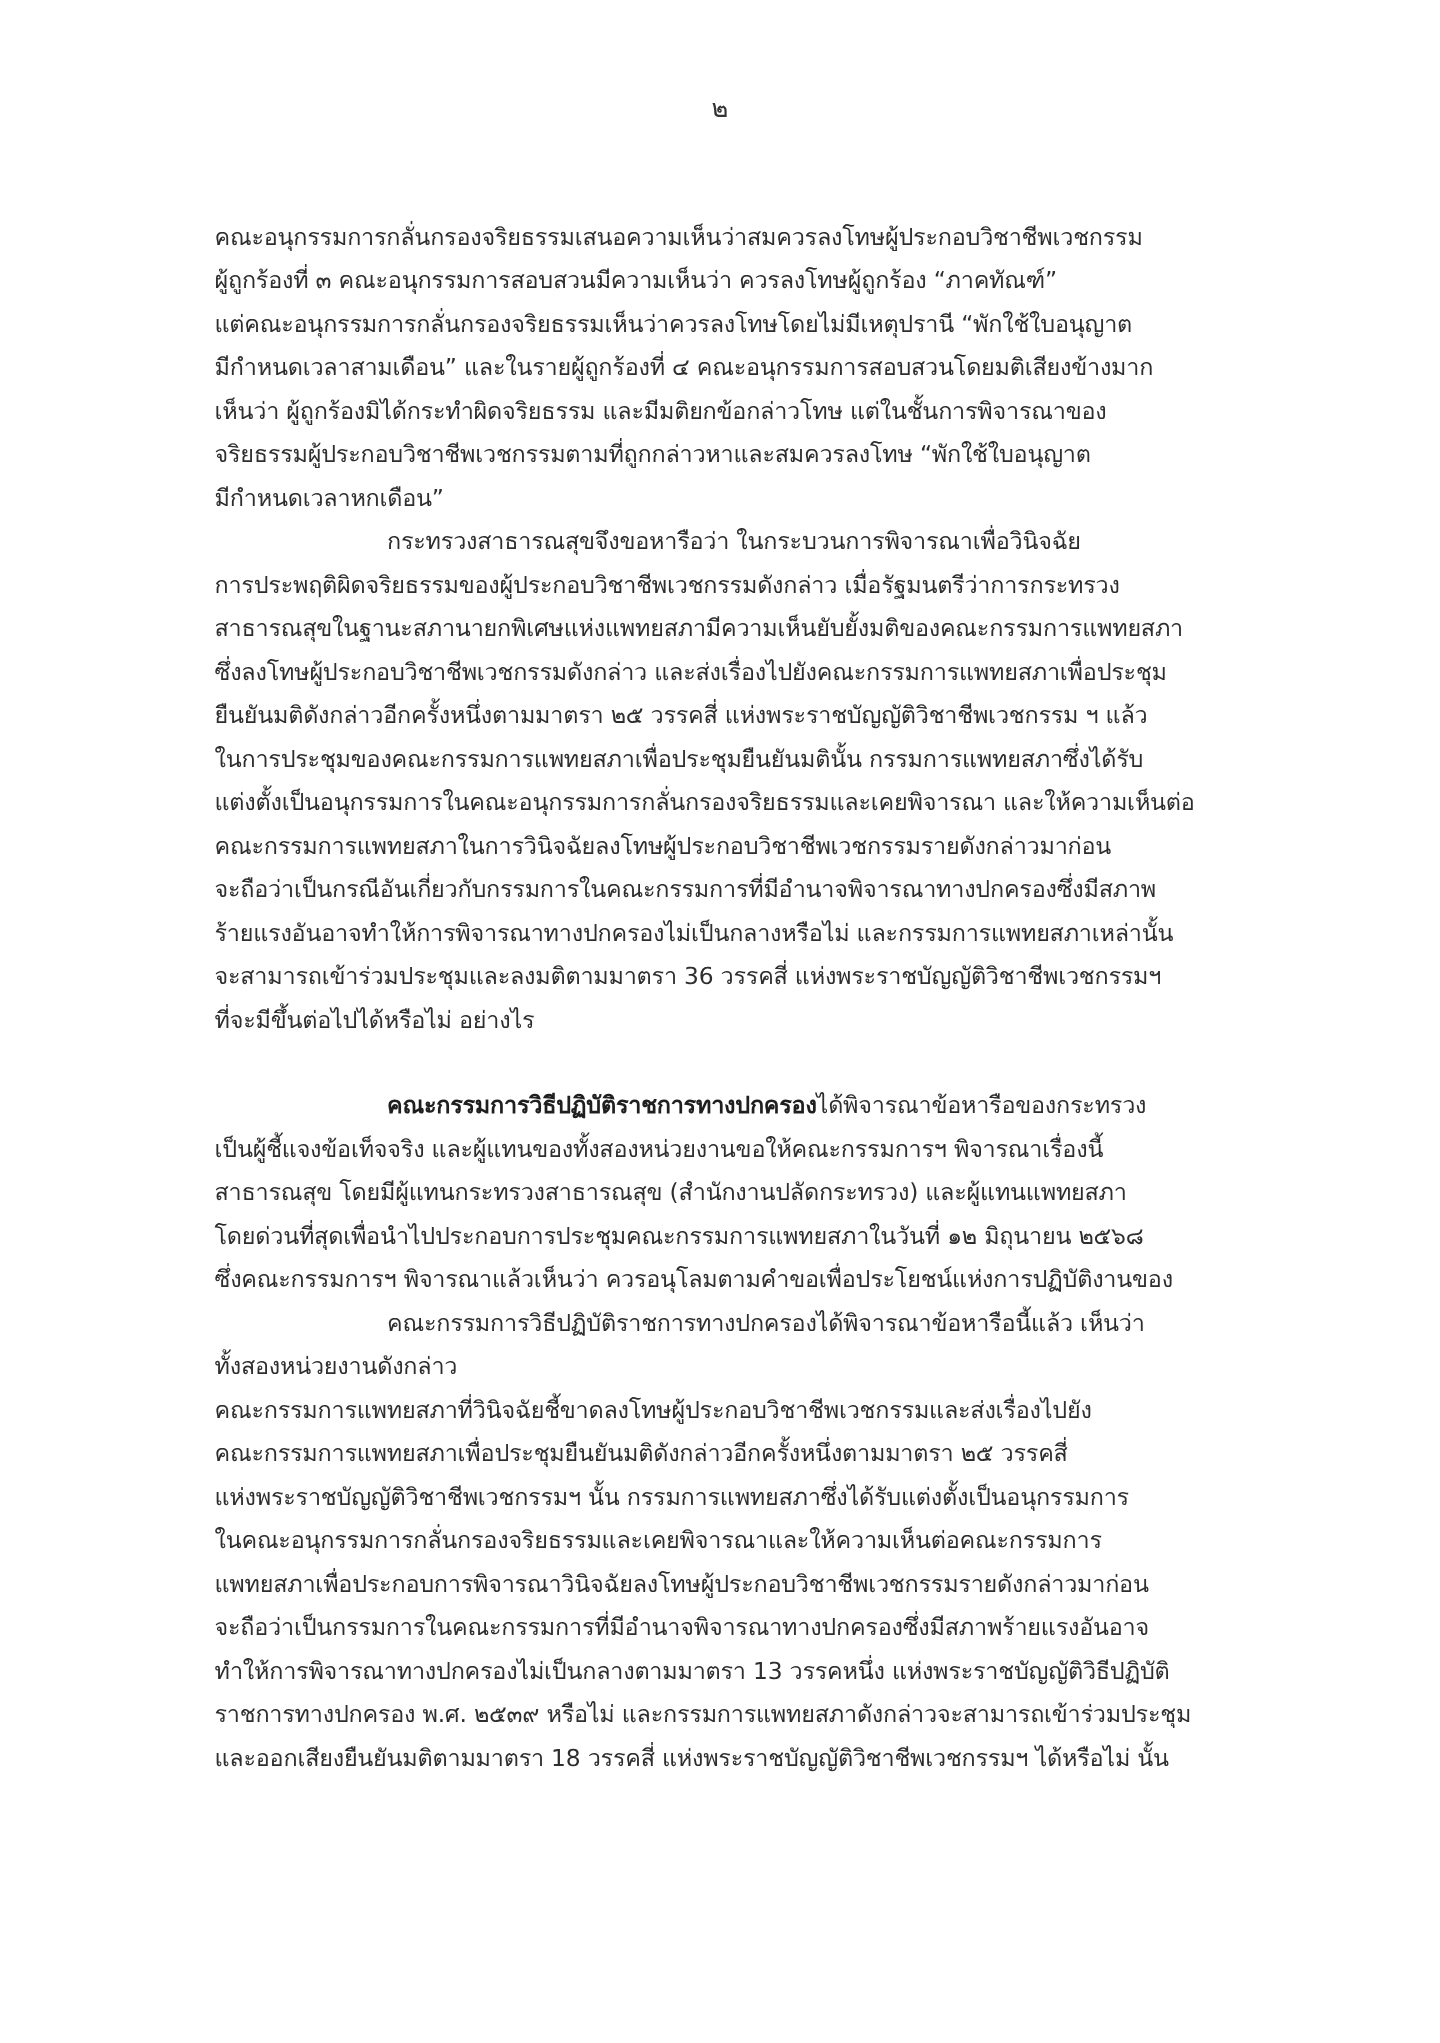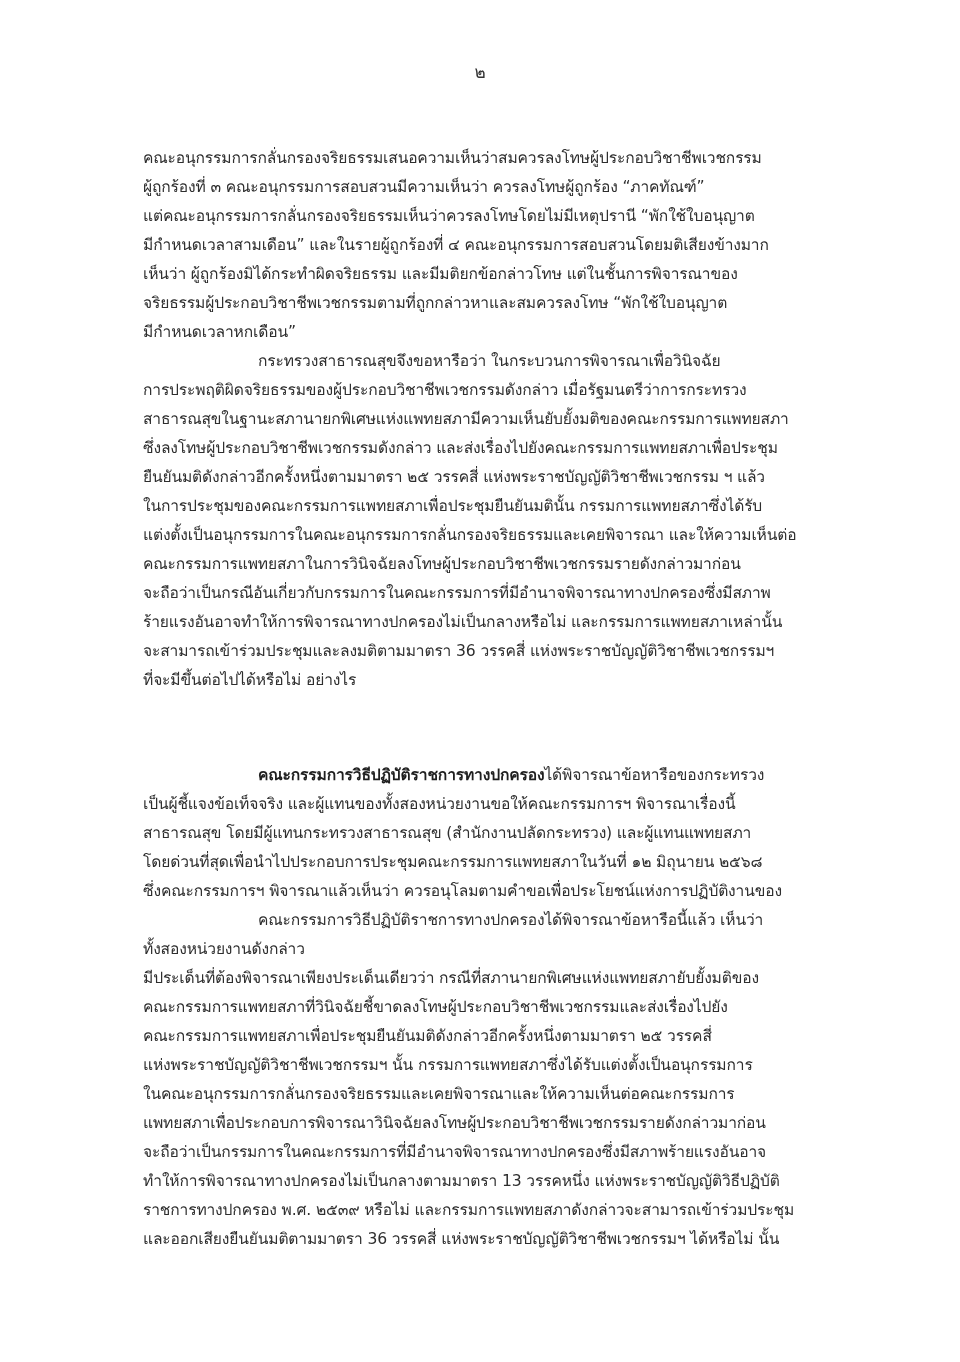--- a/index.html
+++ b/index.html
@@ -15,21 +15,21 @@
   .body-text {
     position: absolute; left: 143px; width: 676px;
   }
   .line {
     display: block; height: 29px; line-height: 29px; font-size: 15.6px;
     white-space: nowrap; overflow: visible; text-align: justify; letter-spacing: -0.15px;
   }
   .line.indent { padding-left: 115px; }
   .bold { font-weight: bold; color: #1f1f1f; }
   #sec1 { top: 104px; margin-top: 40px; }
-  #sec2 { top: 761px; }
+  #sec2 { top: 723px; }
 </style>
 </head>
 <body>
 
 <div class="page-number">๒</div>
 
 <div id="sec1" class="body-text">
   <span class="line">คณะอนุกรรมการกลั่นกรองจริยธรรมเสนอความเห็นว่าสมควรลงโทษผู้ประกอบวิชาชีพเวชกรรม</span>
   <span class="line">ผู้ถูกร้องที่ ๓ คณะอนุกรรมการสอบสวนมีความเห็นว่า ควรลงโทษผู้ถูกร้อง “ภาคทัณฑ์”</span>
   <span class="line">แต่คณะอนุกรรมการกลั่นกรองจริยธรรมเห็นว่าควรลงโทษโดยไม่มีเหตุปรานี “พักใช้ใบอนุญาต</span>
@@ -54,23 +54,22 @@
 
 <div id="sec2" class="body-text">
   <span class="line indent"><span class="bold">คณะกรรมการวิธีปฏิบัติราชการทางปกครอง</span><span>ได้พิจารณาข้อหารือของกระทรวง</span></span>
   <span class="line">เป็นผู้ชี้แจงข้อเท็จจริง และผู้แทนของทั้งสองหน่วยงานขอให้คณะกรรมการฯ พิจารณาเรื่องนี้</span>
   <span class="line">สาธารณสุข โดยมีผู้แทนกระทรวงสาธารณสุข (สำนักงานปลัดกระทรวง) และผู้แทนแพทยสภา</span>
   <span class="line">โดยด่วนที่สุดเพื่อนำไปประกอบการประชุมคณะกรรมการแพทยสภาในวันที่ ๑๒ มิถุนายน ๒๕๖๘</span>
   <span class="line">ซึ่งคณะกรรมการฯ พิจารณาแล้วเห็นว่า ควรอนุโลมตามคำขอเพื่อประโยชน์แห่งการปฏิบัติงานของ</span>
   <span class="line indent">คณะกรรมการวิธีปฏิบัติราชการทางปกครองได้พิจารณาข้อหารือนี้แล้ว เห็นว่า</span>
 
   <span class="line">ทั้งสองหน่วยงานดังกล่าว</span>
-  <span class="line">มีประเด็นที่ต้องพิจารณาเพียงประเด็นเดียวว่า กรณีที่สภานายกพิเศษแห่งแพทยสภายับยั้งมติของ</span>
   <span class="line">คณะกรรมการแพทยสภาที่วินิจฉัยชี้ขาดลงโทษผู้ประกอบวิชาชีพเวชกรรมและส่งเรื่องไปยัง</span>
   <span class="line">คณะกรรมการแพทยสภาเพื่อประชุมยืนยันมติดังกล่าวอีกครั้งหนึ่งตามมาตรา ๒๕ วรรคสี่</span>
   <span class="line">แห่งพระราชบัญญัติวิชาชีพเวชกรรมฯ นั้น กรรมการแพทยสภาซึ่งได้รับแต่งตั้งเป็นอนุกรรมการ</span>
   <span class="line">ในคณะอนุกรรมการกลั่นกรองจริยธรรมและเคยพิจารณาและให้ความเห็นต่อคณะกรรมการ</span>
   <span class="line">แพทยสภาเพื่อประกอบการพิจารณาวินิจฉัยลงโทษผู้ประกอบวิชาชีพเวชกรรมรายดังกล่าวมาก่อน</span>
   <span class="line">จะถือว่าเป็นกรรมการในคณะกรรมการที่มีอำนาจพิจารณาทางปกครองซึ่งมีสภาพร้ายแรงอันอาจ</span>
   <span class="line">ทำให้การพิจารณาทางปกครองไม่เป็นกลางตามมาตรา 13 วรรคหนึ่ง แห่งพระราชบัญญัติวิธีปฏิบัติ</span>
   <span class="line">ราชการทางปกครอง พ.ศ. ๒๕๓๙ หรือไม่ และกรรมการแพทยสภาดังกล่าวจะสามารถเข้าร่วมประชุม</span>
-  <span class="line">และออกเสียงยืนยันมติตามมาตรา 36 วรรคสี่ แห่งพระราชบัญญัติวิชาชีพเวชกรรมฯ ได้หรือไม่ นั้น</span>
+  <span class="line">และออกเสียงยืนยันมติตามมาตรา 18 วรรคสี่ แห่งพระราชบัญญัติวิชาชีพเวชกรรมฯ ได้หรือไม่ นั้น</span>
 </div>
 
 </body></html>

